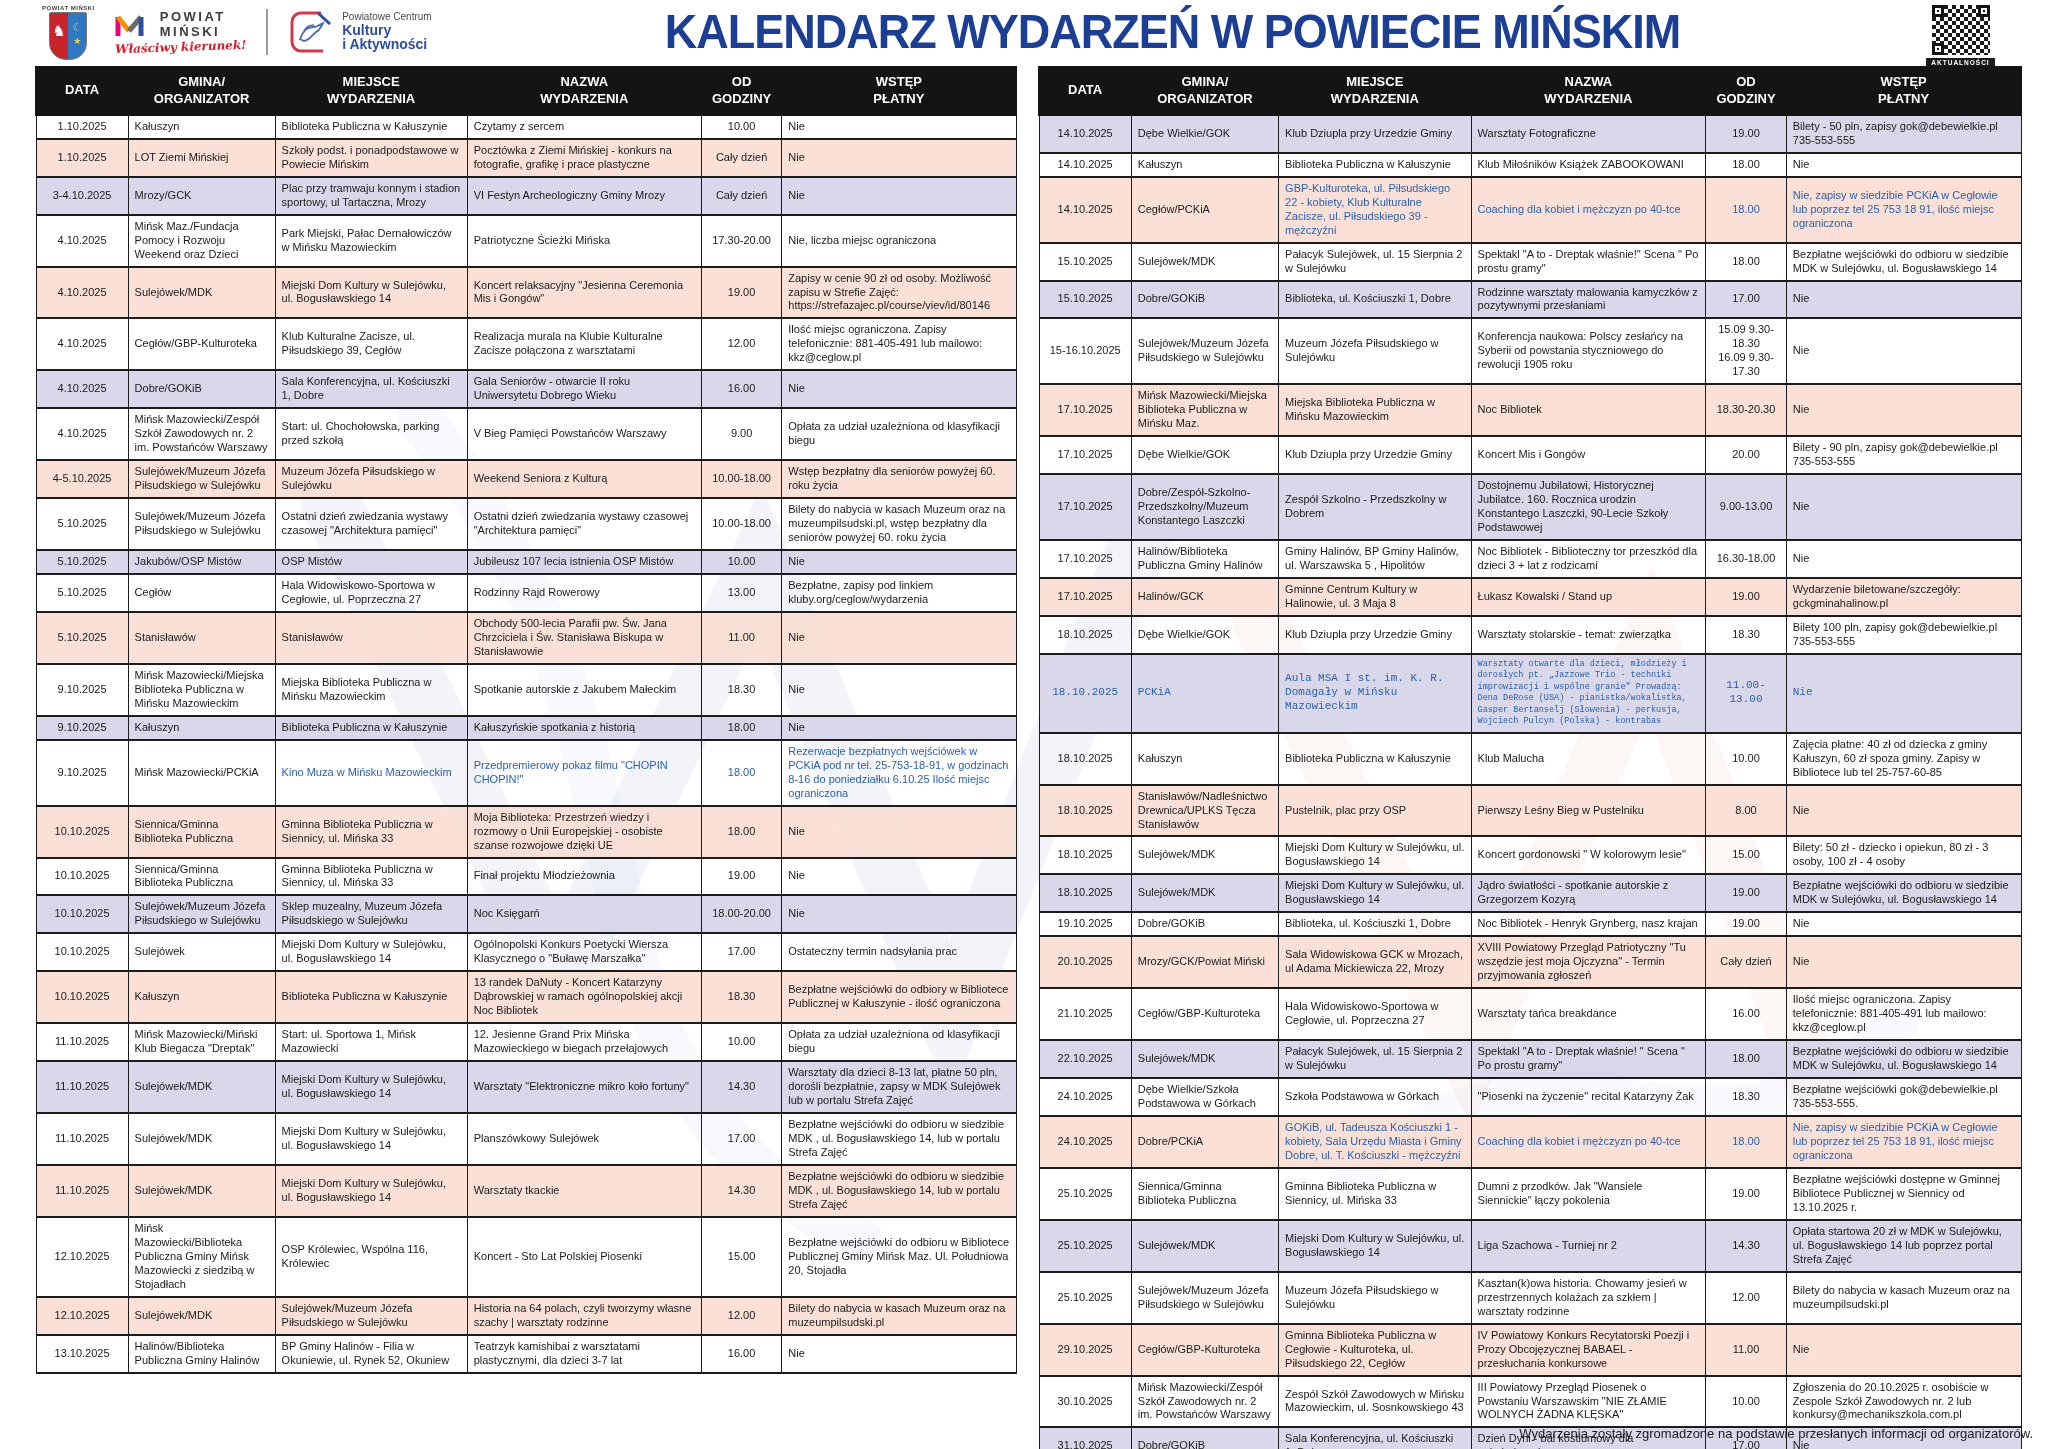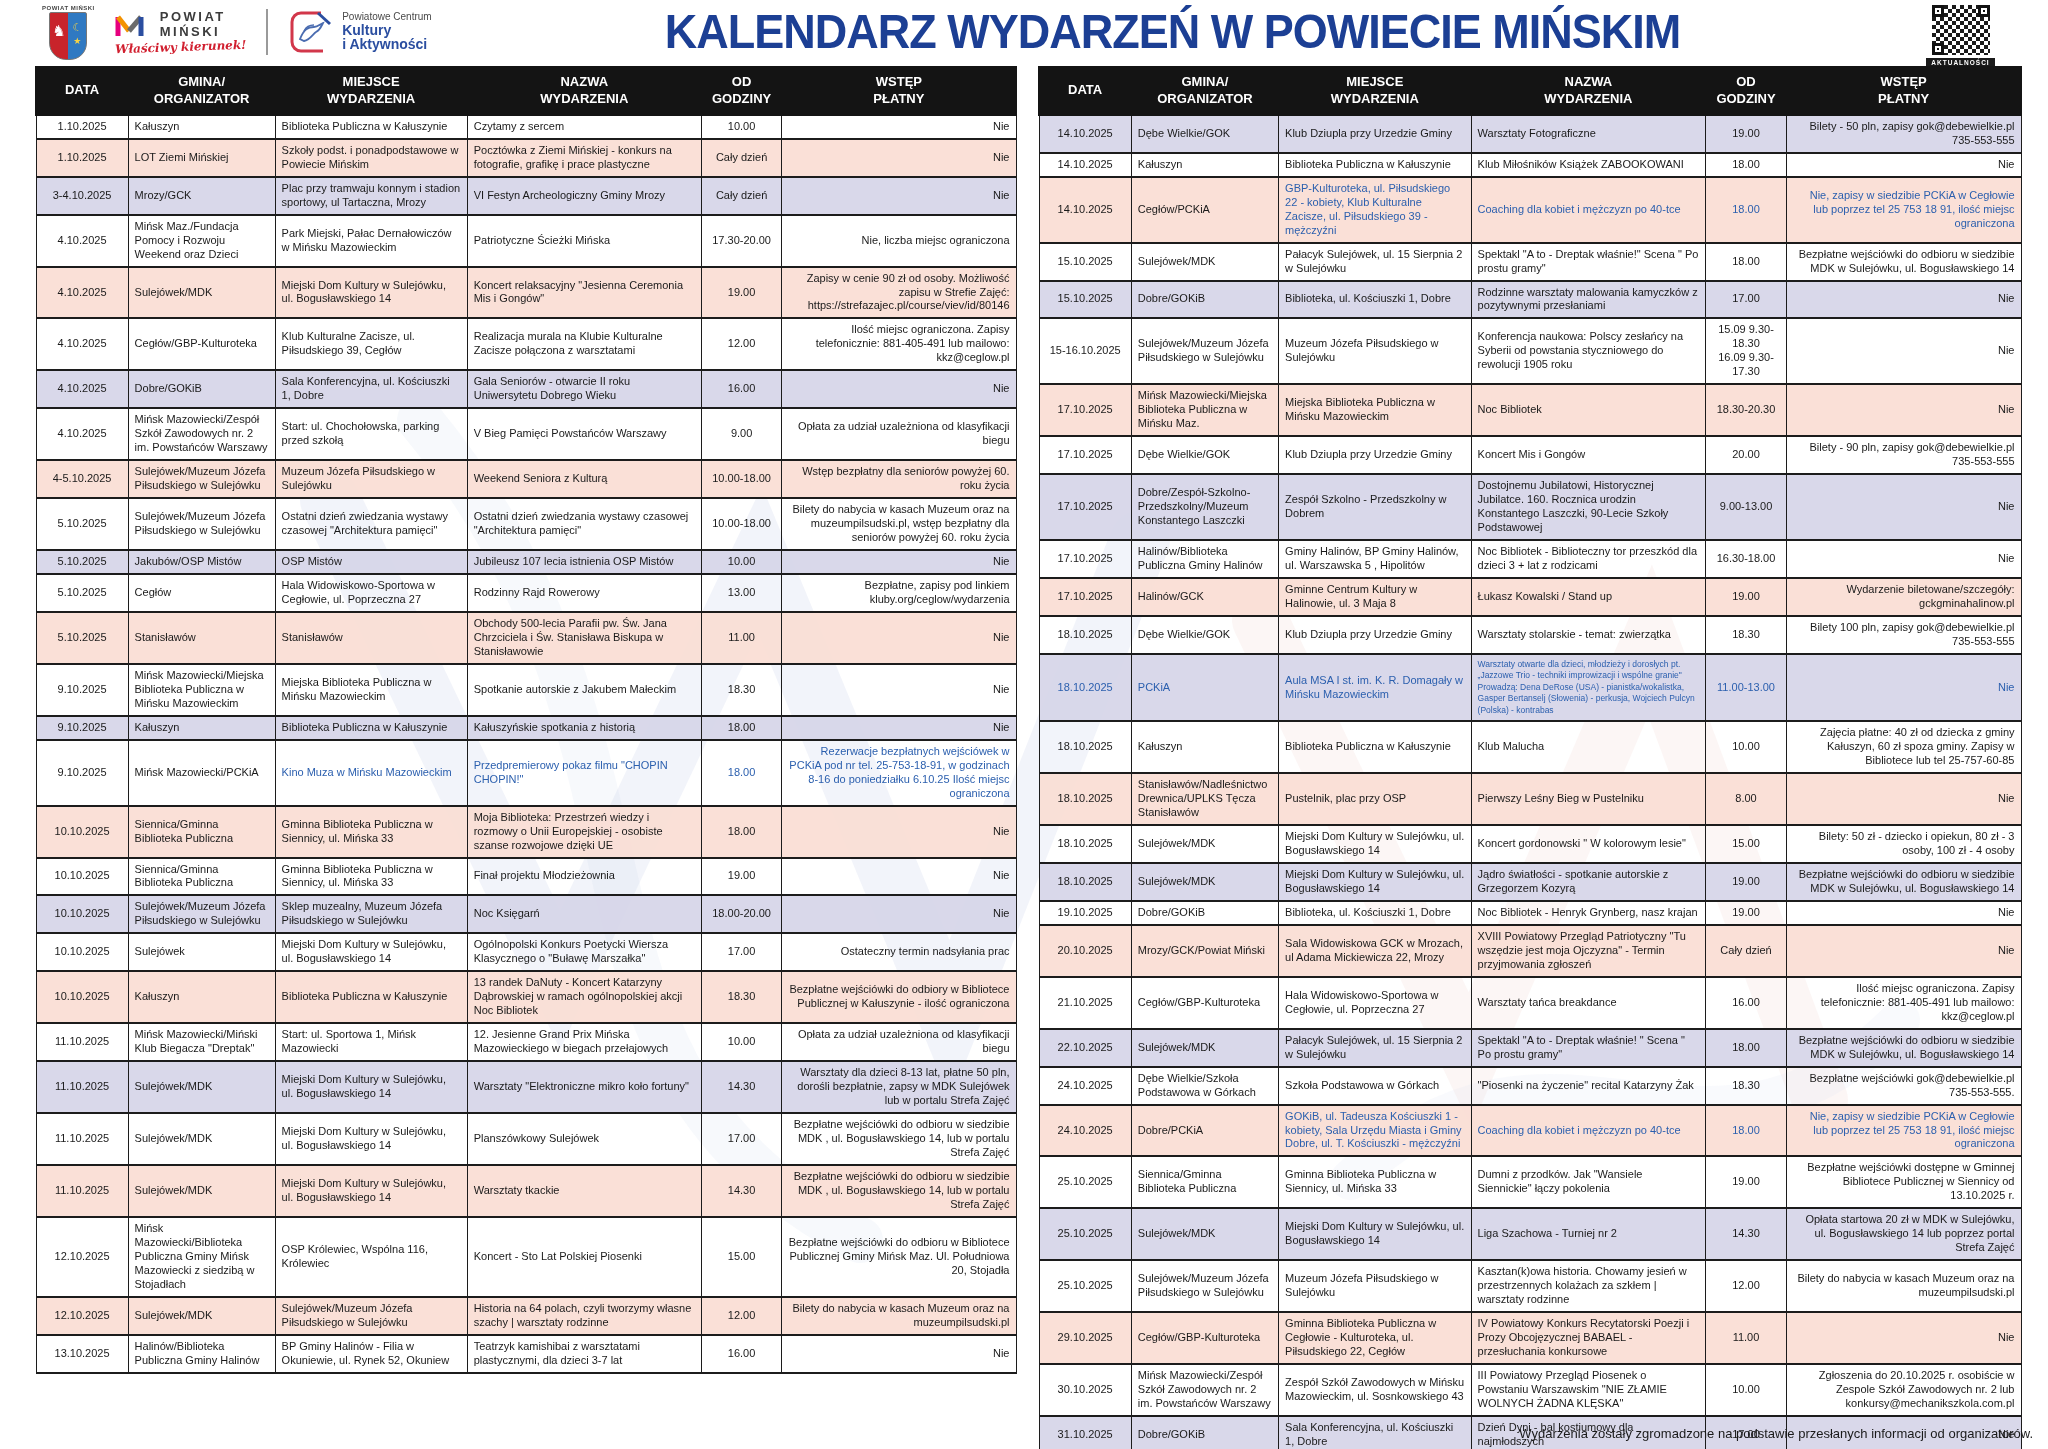--- a/index.html
+++ b/index.html
@@ -46,25 +46,25 @@
   
   table.tbl{position:absolute;top:66px;border-collapse:collapse;table-layout:fixed;z-index:1;background:transparent;}
   #tbl-left{left:35px;width:982px;}
   #tbl-right{left:1038px;width:984px;}
   .tbl th{background:#141414;color:#fff;font-size:13px;font-weight:bold;text-align:center;
     padding:6px 2px;line-height:1.3;border:2px solid #141414;}
   .tbl td{border:1px solid #1c1c1c;border-top-width:2px;border-bottom-width:2px;
     padding:4px 6px;font-size:11px;line-height:1.27;vertical-align:middle;background:transparent;}
   .c-date{text-align:center;font-size:10.5px;}
   .c-time{text-align:center;white-space:pre-line;}
-  .c-entry{text-align:right;}
+  .c-entry{text-align:left;}
   tr.bg-pink td{background:rgba(250,222,212,.93);}
   tr.bg-lavender td{background:rgba(214,213,232,.93);}
   tr.blue-text .c-place,tr.blue-text .c-name,tr.blue-text .c-time,tr.blue-text .c-entry{color:#2b5fae;}
-  tr.blue-all td{color:#2b5fae;}
+  tr.blue-all td{color:#2b5fae;font-family:Liberation Mono, monospace;}
   tr.small-name .c-name{font-size:8.5px;line-height:1.35;}
   
   .footnote{position:absolute;right:15px;bottom:8px;font-size:13px;color:#1a1a1a;z-index:1;}
 </style>
 </head>
 <body>
 
 <svg class="wm" width="2048" height="1449" viewBox="0 0 2048 1449">
   <g fill="none" stroke-linecap="round">
     <path d="M330 500 L560 980 L760 560 L950 1020 L1140 540" stroke="#aebbdd" stroke-width="60" opacity="0.16"></path>

